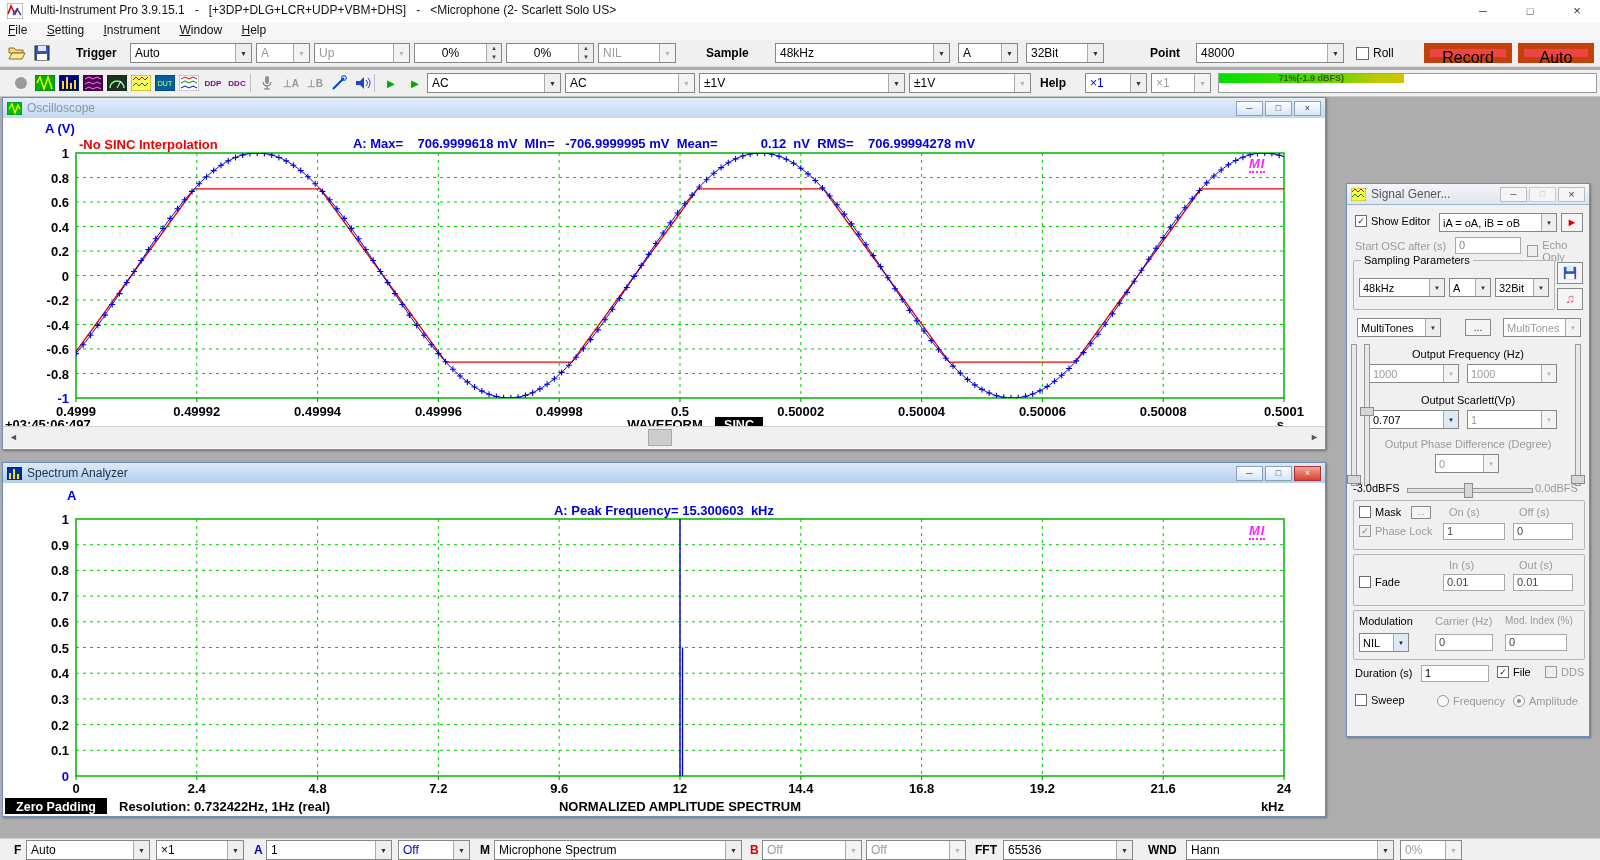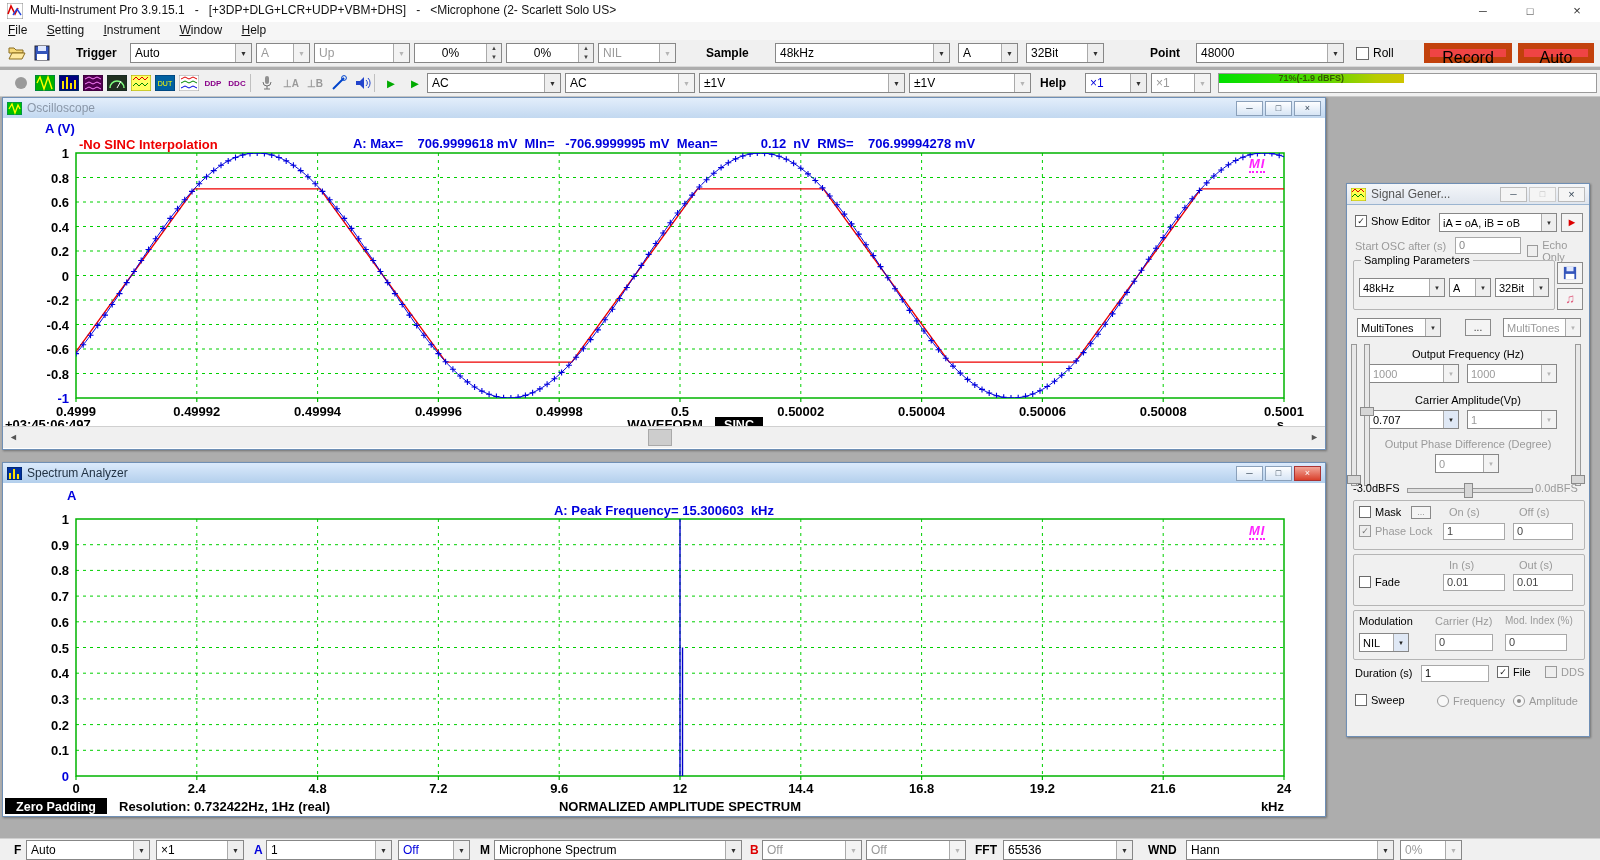--- a/index.html
+++ b/index.html
@@ -537,21 +537,21 @@
     <span class="sg-center" style="top:164px">Output Frequency (Hz)</span>
     <div class="scombo dis" style="left:22px;top:180px;width:90px">
         <span class="tx">1000</span>
         <span class="ar">▼</span>
       </div>
     <div class="scombo dis" style="left:120px;top:180px;width:90px">
         <span class="tx">1000</span>
         <span class="ar">▼</span>
       </div>
 
-    <span class="sg-center" style="top:210px">Carrier Amplitude(Vp)</span>
+    <span class="sg-center" style="top:210px">Output Scarlett(Vp)</span>
     <div class="scombo" style="left:22px;top:226px;width:90px">
         <span class="tx">0.707</span>
         <span class="ar" style="background:#dfe8f5;color:#222">▼</span>
       </div>
     <div class="scombo dis" style="left:120px;top:226px;width:90px">
         <span class="tx">1</span>
         <span class="ar">▼</span>
       </div>
 
     <span class="sg-center gray" style="top:254px">Output Phase Difference (Degree)</span>

